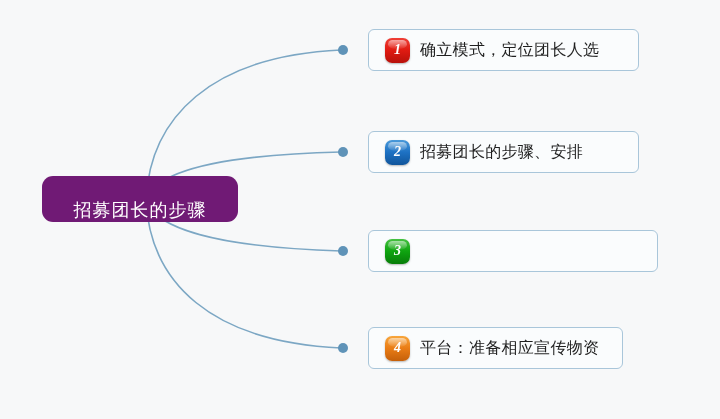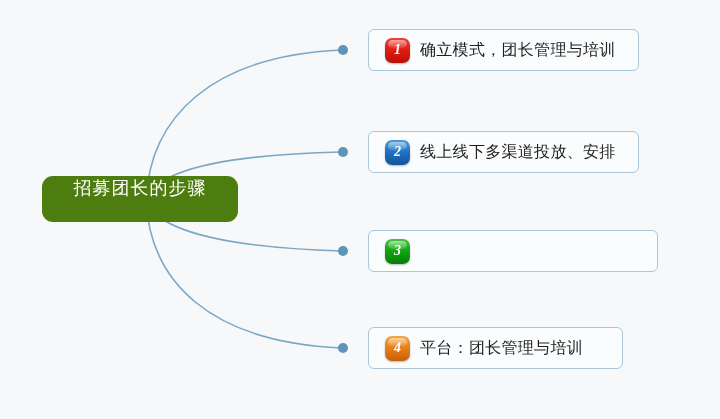--- a/index.html
+++ b/index.html
@@ -29,24 +29,24 @@
     width: 720px;
     height: 419px;
   }
   .root-node {
     position: absolute;
     left: 42px;
     top: 176px;
     width: 196px;
     height: 46px;
     box-sizing: border-box;
-    background: #4d7c0f;
+    background: #701a75;
     border-radius: 11px;
     display: flex;
-    align-items: flex-start;
+    align-items: flex-end;
     justify-content: center;
     z-index: 5;
   }
   .root-label {
     color: #ffffff;
     font-size: 18px;
     letter-spacing: 1px;
     white-space: nowrap;
   }
   .child-node {
@@ -127,36 +127,36 @@
   </svg>
 
   <div class="root-node">
     <span class="root-label">招募团长的步骤</span>
   </div>
 
   <div class="child-node" style="left:368px; top:29px; width:271px;">
     <span class="badge badge-red">
       <span class="badge-num">1</span>
     </span>
-    <span class="child-label">确立模式，团长管理与培训</span>
+    <span class="child-label">确立模式，定位团长人选</span>
   </div>
 
   <div class="child-node" style="left:368px; top:131px; width:271px;">
     <span class="badge badge-blue">
       <span class="badge-num">2</span>
     </span>
-    <span class="child-label">线上线下多渠道投放、安排</span>
+    <span class="child-label">招募团长的步骤、安排</span>
   </div>
 
   <div class="child-node" style="left:368px; top:230px; width:290px;">
     <span class="badge badge-green">
       <span class="badge-num">3</span>
     </span>
   </div>
 
   <div class="child-node" style="left:368px; top:327px; width:255px;">
     <span class="badge badge-orange">
       <span class="badge-num">4</span>
     </span>
-    <span class="child-label">平台：团长管理与培训</span>
+    <span class="child-label">平台：准备相应宣传物资</span>
   </div>
 
 </div>
 
 </body></html>

